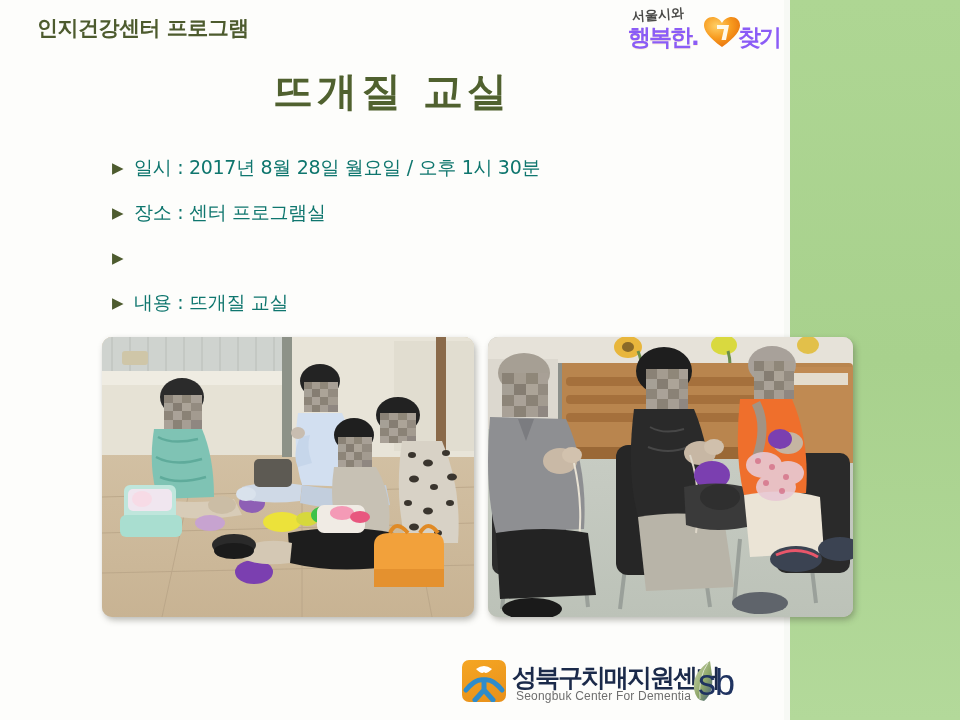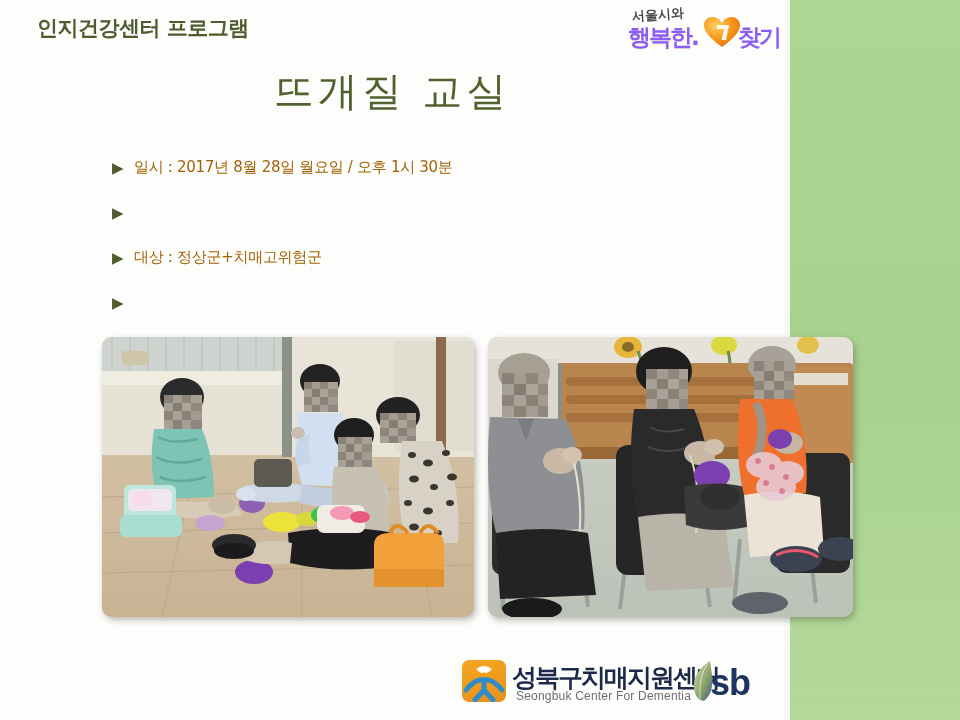--- a/index.html
+++ b/index.html
@@ -57,37 +57,37 @@
     position:absolute; left:110px; top:16px;
     font-size:23px; font-weight:bold; color:#8b5cf6;
     font-family:"DejaVu Sans",sans-serif;
     letter-spacing:-2px;
   }
 
   
   .title {
     position:absolute; left:0; top:64px; width:784px;
     text-align:center;
-    font-size:40px; font-weight:normal; color:#50612f;
+    font-size:40px; font-weight:bold; color:#50612f;
     letter-spacing:4px;
     font-family:"DejaVu Sans","Liberation Sans",sans-serif;
   }
 
   
   .bullets { position:absolute; left:112px; top:154px; width:650px; }
   .bullet-row {
     display:flex; align-items:flex-start;
     height:45px; line-height:27px;
   }
   .bullet-mark {
     width:22px; flex:0 0 22px; color:#4d5b2e;
     font-size:15px; line-height:27px;
   }
   .bullet-text {
-    font-size:15px; color:#a16207; letter-spacing:-0.3px;
+    font-size:19px; color:#0f766e; letter-spacing:-0.3px;
     font-family:"DejaVu Sans","Liberation Sans",sans-serif;
   }
 
   
   .photo {
     position:absolute; border-radius:10px; overflow:hidden;
     box-shadow:2px 3px 6px rgba(60,60,50,0.35);
     background:#cfcabb;
   }
   .photo-l { left:102px; top:337px; width:372px; height:280px; }
@@ -110,22 +110,22 @@
     letter-spacing:-2px;
     font-family:"DejaVu Sans",sans-serif;
   }
   .fl-eng {
     position:absolute; left:54px; top:31px;
     font-size:12px; color:#6e6e6e; letter-spacing:0.2px;
     font-family:"Liberation Sans",sans-serif;
   }
   .fl-feather { position:absolute; left:228px; top:1px; width:26px; height:44px; }
   .fl-sb {
-    position:absolute; left:248px; top:4px;
-    font-size:36px; font-weight:bold; color:#1f3360;
+    position:absolute; left:236px; top:4px;
+    font-size:36px; font-weight:normal; color:#1f3360;
     letter-spacing:-1px;
     font-family:"Liberation Sans",sans-serif;
   }
 </style>
 </head>
 <body>
 
 <div class="slide">
 
   <div class="panel-gap"></div>
@@ -156,27 +156,28 @@
 
   <div class="title">뜨개질 교실</div>
 
   <div class="bullets">
     <div class="bullet-row">
       <span class="bullet-mark">▶</span>
       <span class="bullet-text">일시 : 2017년 8월 28일 월요일 /  오후 1시 30분</span>
     </div>
     <div class="bullet-row">
       <span class="bullet-mark">▶</span>
+      <span class="bullet-text">장소 : 센터 프로그램실</span>
     </div>
     <div class="bullet-row">
       <span class="bullet-mark">▶</span>
-      <span class="bullet-text">대상 : 정상군+치매고위험군</span>
     </div>
     <div class="bullet-row">
       <span class="bullet-mark">▶</span>
+      <span class="bullet-text">내용 : 뜨개질 교실</span>
     </div>
   </div>
 
   <div class="photo photo-l">
     <svg viewBox="0 0 372 280" xmlns="http://www.w3.org/2000/svg">
       <defs>
         <linearGradient id="flr" x1="0" y1="0" x2="0" y2="1">
           <stop offset="0%" stop-color="#d9c9ae"></stop>
             <stop offset="100%" stop-color="#c8b393"></stop>
         </linearGradient>

